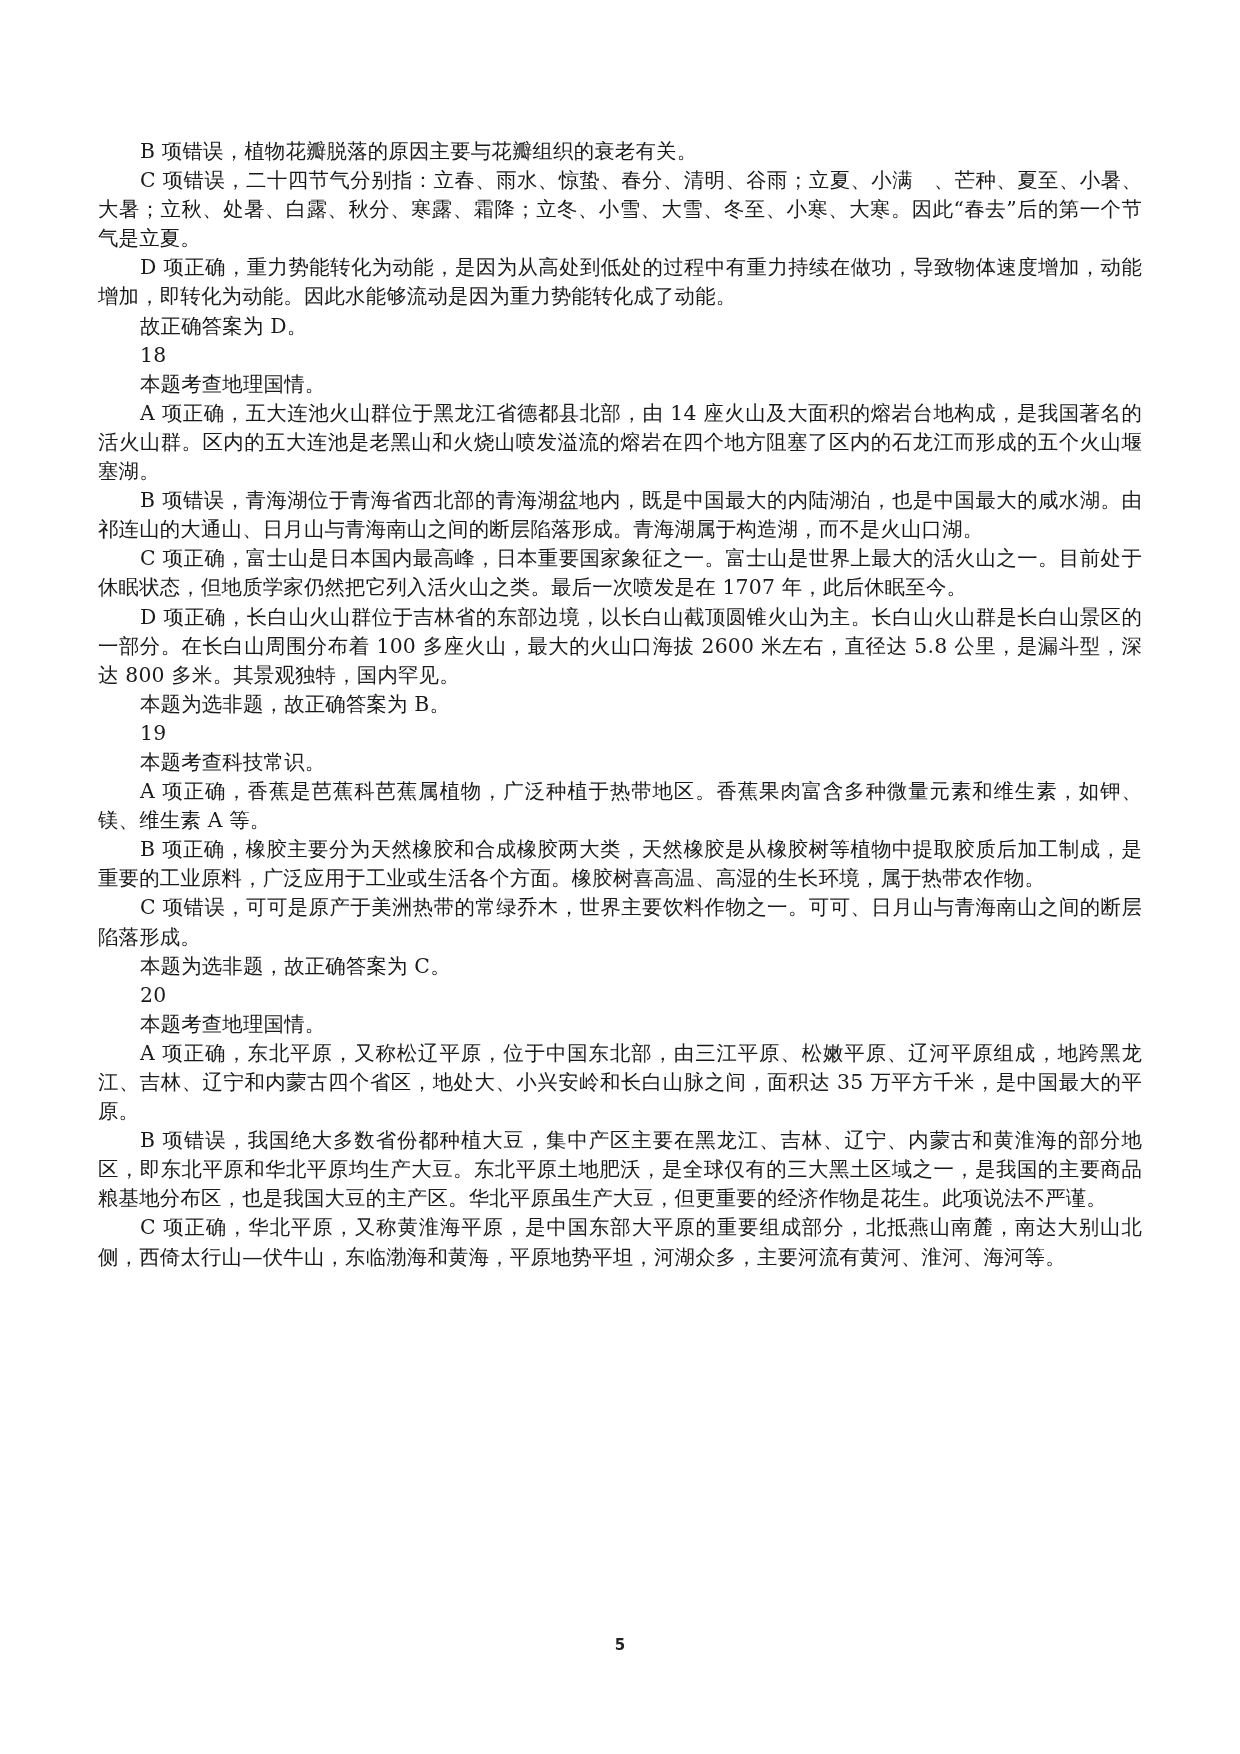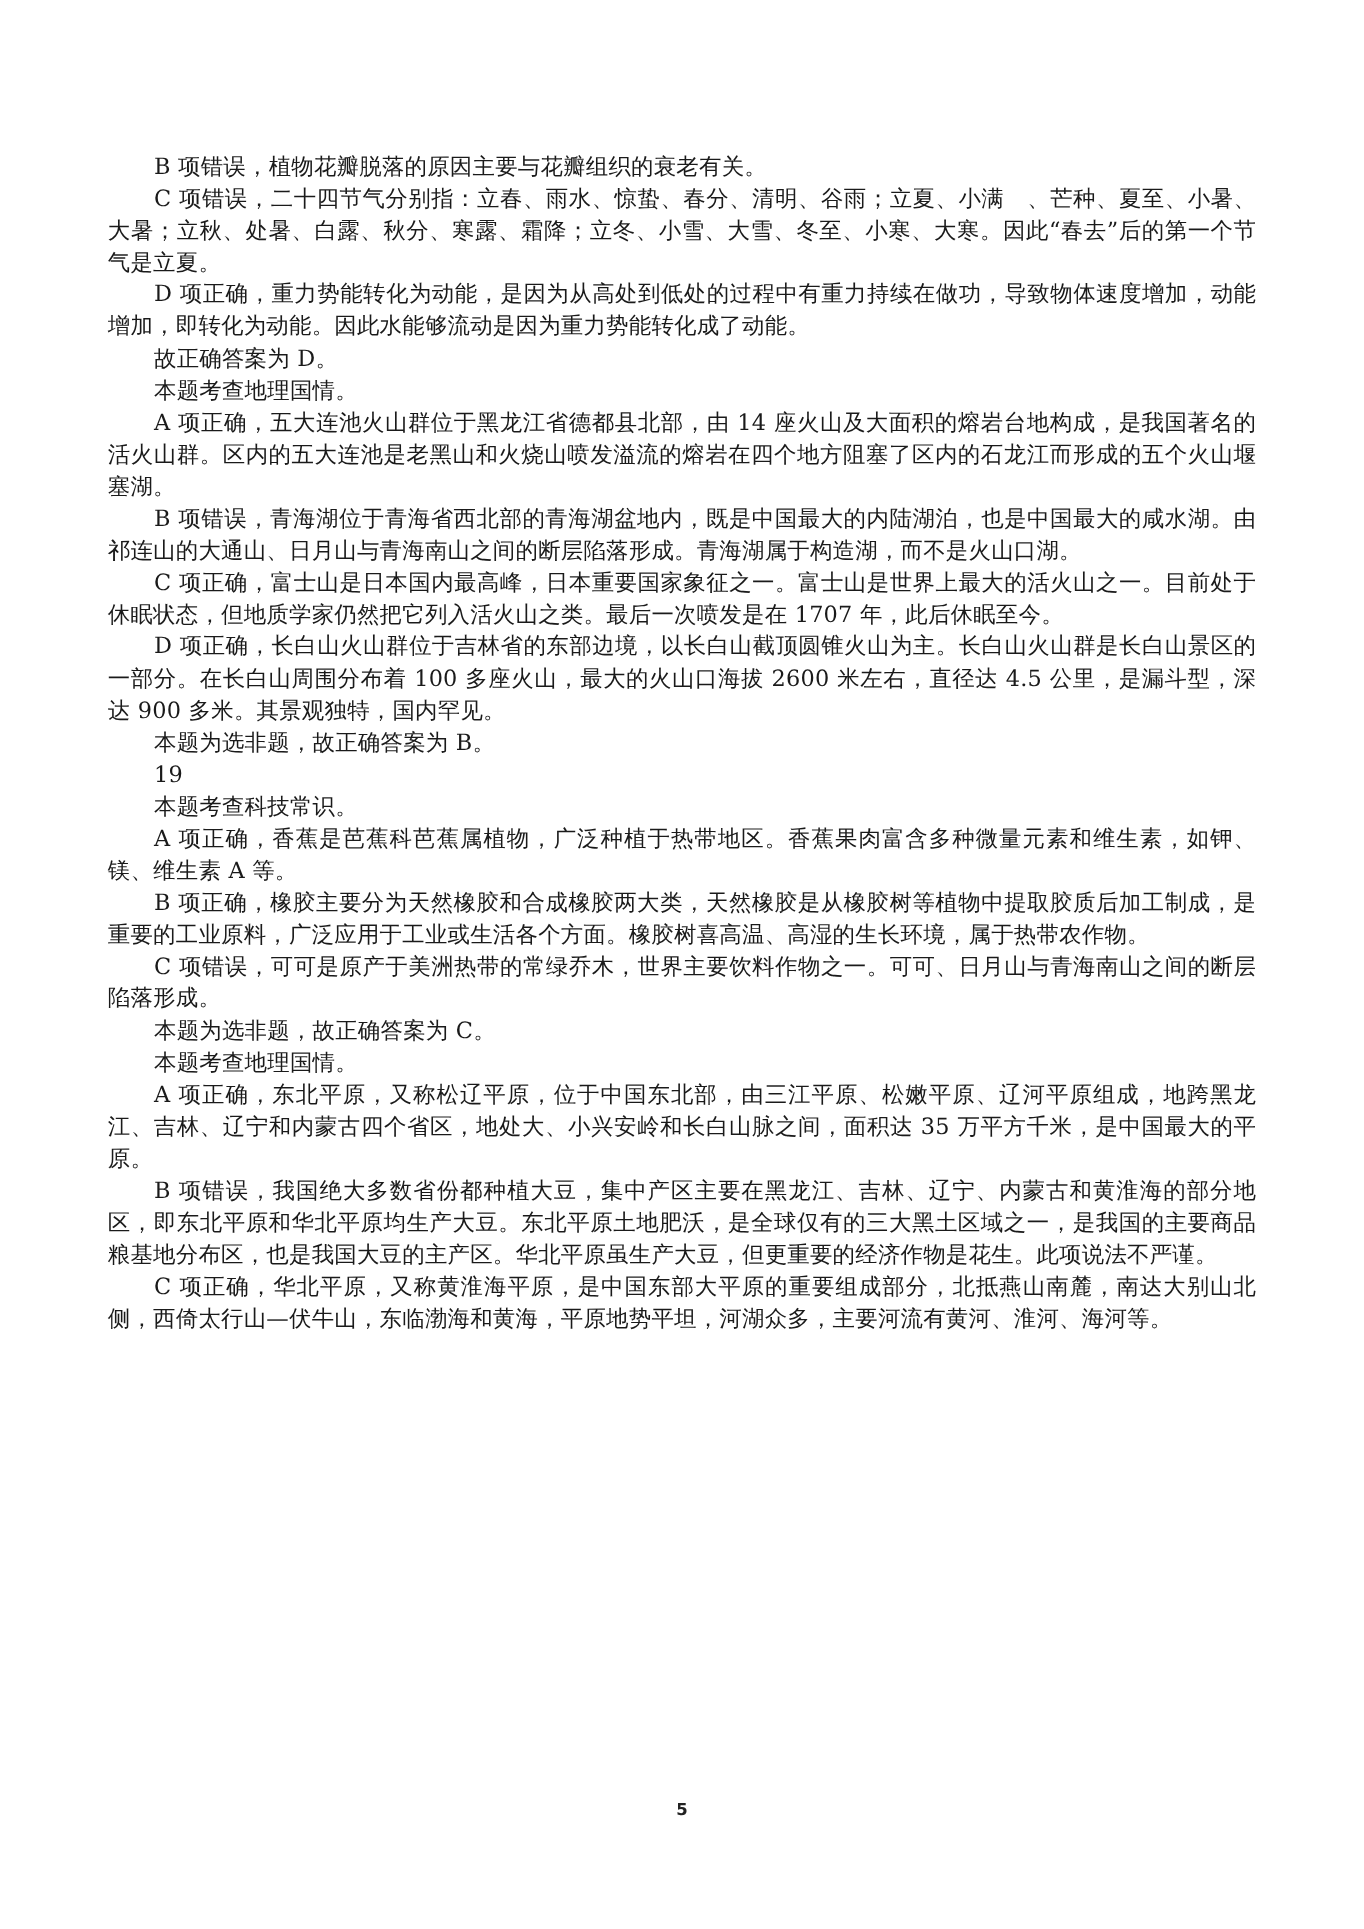--- a/index.html
+++ b/index.html
@@ -46,31 +46,33 @@
   }
 </style>
 </head>
 <body>
 
 <div class="page">
   <p class="para indent">B 项错误，植物花瓣脱落的原因主要与花瓣组织的衰老有关。</p>
   <p class="para indent">C 项错误，二十四节气分别指：立春、雨水、惊蛰、春分、清明、谷雨；立夏、小满　、芒种、夏至、小暑、大暑；立秋、处暑、白露、秋分、寒露、霜降；立冬、小雪、大雪、冬至、小寒、大寒。因此“春去”后的第一个节气是立夏。</p>
   <p class="para indent">D 项正确，重力势能转化为动能，是因为从高处到低处的过程中有重力持续在做功，导致物体速度增加，动能增加，即转化为动能。因此水能够流动是因为重力势能转化成了动能。</p>
   <p class="para indent">故正确答案为 D。</p>
+  <p class="para indent">18</p>
   <p class="para indent">本题考查地理国情。</p>
   <p class="para indent">A 项正确，五大连池火山群位于黑龙江省德都县北部，由 14 座火山及大面积的熔岩台地构成，是我国著名的活火山群。区内的五大连池是老黑山和火烧山喷发溢流的熔岩在四个地方阻塞了区内的石龙江而形成的五个火山堰塞湖。</p>
   <p class="para indent">B 项错误，青海湖位于青海省西北部的青海湖盆地内，既是中国最大的内陆湖泊，也是中国最大的咸水湖。由祁连山的大通山、日月山与青海南山之间的断层陷落形成。青海湖属于构造湖，而不是火山口湖。</p>
   <p class="para indent">C 项正确，富士山是日本国内最高峰，日本重要国家象征之一。富士山是世界上最大的活火山之一。目前处于休眠状态，但地质学家仍然把它列入活火山之类。最后一次喷发是在 1707 年，此后休眠至今。</p>
-  <p class="para indent">D 项正确，长白山火山群位于吉林省的东部边境，以长白山截顶圆锥火山为主。长白山火山群是长白山景区的一部分。在长白山周围分布着 100 多座火山，最大的火山口海拔 2600 米左右，直径达 4.5 公里，是漏斗型，深达 900 多米。其景观独特，国内罕见。</p>
+  <p class="para indent">D 项正确，长白山火山群位于吉林省的东部边境，以长白山截顶圆锥火山为主。长白山火山群是长白山景区的一部分。在长白山周围分布着 100 多座火山，最大的火山口海拔 2600 米左右，直径达 5.8 公里，是漏斗型，深达 800 多米。其景观独特，国内罕见。</p>
   <p class="para indent">本题为选非题，故正确答案为 B。</p>
   <p class="para indent">19</p>
   <p class="para indent">本题考查科技常识。</p>
   <p class="para indent">A 项正确，香蕉是芭蕉科芭蕉属植物，广泛种植于热带地区。香蕉果肉富含多种微量元素和维生素，如钾、镁、维生素 A 等。</p>
   <p class="para indent">B 项正确，橡胶主要分为天然橡胶和合成橡胶两大类，天然橡胶是从橡胶树等植物中提取胶质后加工制成，是重要的工业原料，广泛应用于工业或生活各个方面。橡胶树喜高温、高湿的生长环境，属于热带农作物。</p>
   <p class="para indent">C 项错误，可可是原产于美洲热带的常绿乔木，世界主要饮料作物之一。可可、日月山与青海南山之间的断层陷落形成。</p>
   <p class="para indent">本题为选非题，故正确答案为 C。</p>
+  <p class="para indent">20</p>
   <p class="para indent">本题考查地理国情。</p>
   <p class="para indent">A 项正确，东北平原，又称松辽平原，位于中国东北部，由三江平原、松嫩平原、辽河平原组成，地跨黑龙江、吉林、辽宁和内蒙古四个省区，地处大、小兴安岭和长白山脉之间，面积达 35 万平方千米，是中国最大的平原。</p>
   <p class="para indent">B 项错误，我国绝大多数省份都种植大豆，集中产区主要在黑龙江、吉林、辽宁、内蒙古和黄淮海的部分地区，即东北平原和华北平原均生产大豆。东北平原土地肥沃，是全球仅有的三大黑土区域之一，是我国的主要商品粮基地分布区，也是我国大豆的主产区。华北平原虽生产大豆，但更重要的经济作物是花生。此项说法不严谨。</p>
   <p class="para indent">C 项正确，华北平原，又称黄淮海平原，是中国东部大平原的重要组成部分，北抵燕山南麓，南达大别山北侧，西倚太行山—伏牛山，东临渤海和黄海，平原地势平坦，河湖众多，主要河流有黄河、淮河、海河等。</p>
 </div>
 
 <div class="page-number">5</div>
 
 </body></html>

